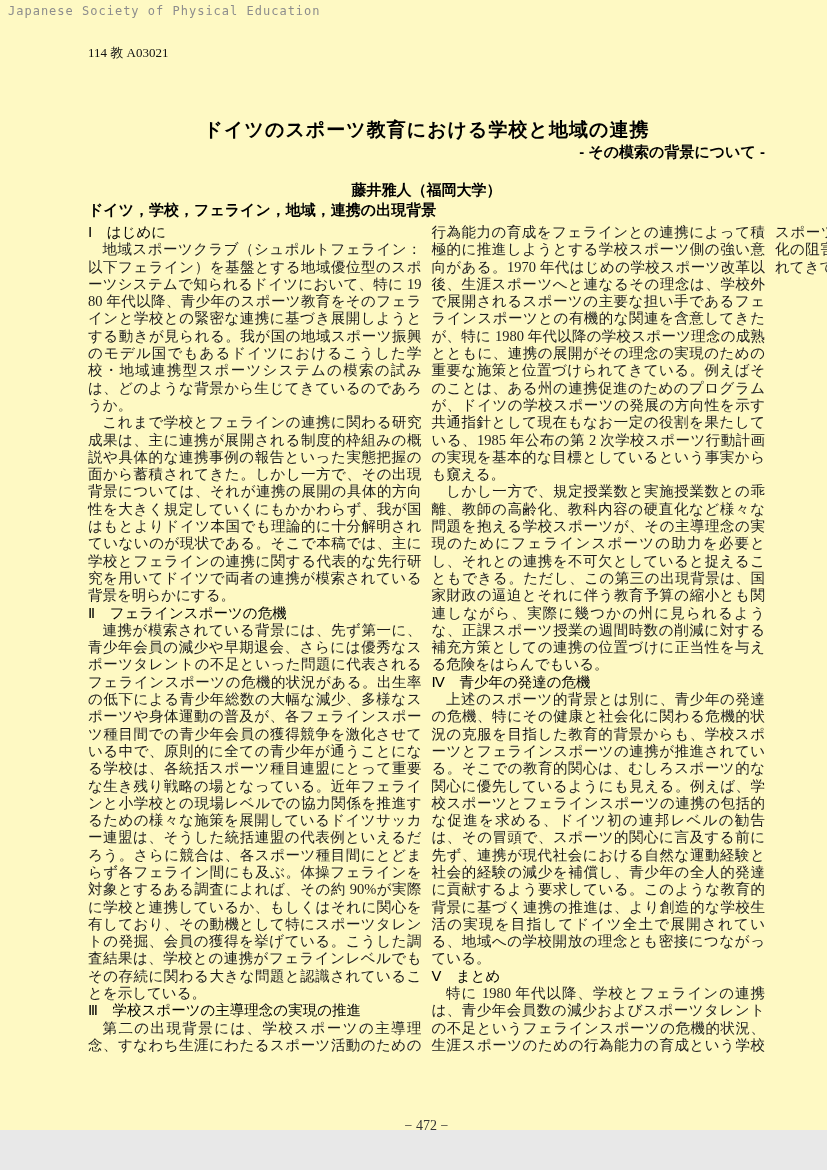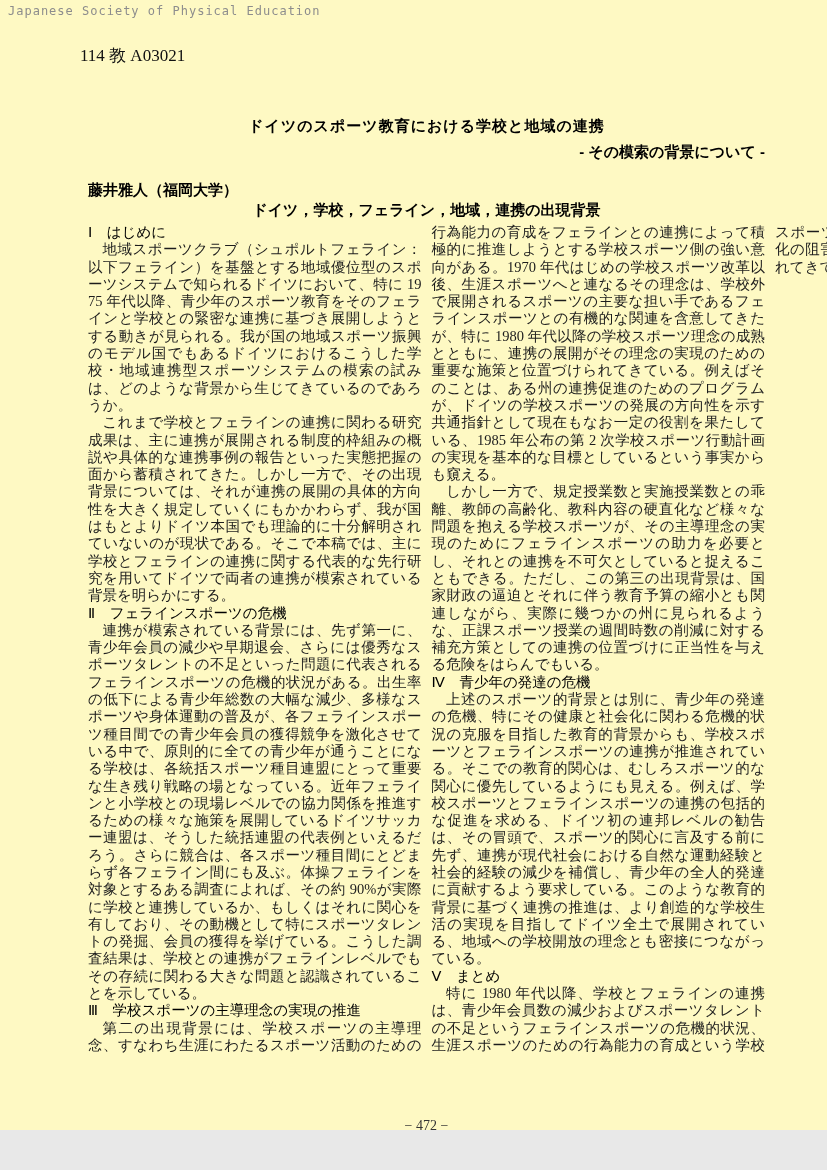--- a/index.html
+++ b/index.html
@@ -22,65 +22,65 @@
     top: 4px;
     left: 8px;
     font-family: "DejaVu Sans Mono", "Liberation Mono", monospace;
     font-size: 12px;
     letter-spacing: 1px;
     color: #8d8d8d;
   }
   .paper-id {
     position: absolute;
     top: 44px;
-    left: 80px;
-    font-size: 17px;
+    left: 88px;
+    font-size: 13px;
     color: #111111;
   }
   .paper-title {
     position: absolute;
     top: 117px;
     left: 88px;
     width: 677px;
     margin: 0;
     text-align: center;
     font-family: Liberation Mono, monospace;
     font-weight: 700;
-    font-size: 15px;
+    font-size: 19px;
     letter-spacing: 1px;
     color: #000000;
   }
   .paper-subtitle {
     position: absolute;
     top: 143px;
     left: 88px;
     width: 677px;
     text-align: right;
     font-family: "Liberation Sans", "DejaVu Sans", sans-serif;
     font-weight: 700;
     font-size: 15px;
     color: #000000;
   }
   .author {
     position: absolute;
     top: 181px;
     left: 88px;
     width: 677px;
-    text-align: left;
+    text-align: center;
     font-family: "Liberation Sans", "DejaVu Sans", sans-serif;
     font-weight: 700;
     font-size: 15px;
     color: #000000;
   }
   .keywords {
     position: absolute;
     top: 201px;
     left: 88px;
     width: 677px;
-    text-align: center;
+    text-align: left;
     font-family: "Liberation Sans", "DejaVu Sans", sans-serif;
     font-weight: 700;
     font-size: 15px;
     color: #000000;
   }
   .body-columns {
     position: absolute;
     top: 224px;
     left: 88px;
     width: 677px;
@@ -145,21 +145,21 @@
 
   <h1 class="paper-title">ドイツのスポーツ教育における学校と地域の連携</h1>
   <div class="paper-subtitle">- その模索の背景について -</div>
   <div class="author">藤井雅人（福岡大学）</div>
   <div class="keywords">ドイツ，学校，フェライン，地域，連携の出現背景</div>
 
   <main class="body-columns">
 
     <section>
       <h2>Ⅰ　はじめに</h2>
-      <p>地域スポーツクラブ（シュポルトフェライン：以下フェライン）を基盤とする地域優位型のスポーツシステムで知られるドイツにおいて、特に 1975 年代以降、青少年のスポーツ教育をそのフェラインと学校との緊密な連携に基づき展開しようとする動きが見られる。我が国の地域スポーツ振興のモデル国でもあるドイツにおけるこうした学校・地域連携型スポーツシステムの模索の試みは、どのような背景から生じてきているのであろうか。</p>
+      <p>地域スポーツクラブ（シュポルトフェライン：以下フェライン）を基盤とする地域優位型のスポーツシステムで知られるドイツにおいて、特に 1980 年代以降、青少年のスポーツ教育をそのフェラインと学校との緊密な連携に基づき展開しようとする動きが見られる。我が国の地域スポーツ振興のモデル国でもあるドイツにおけるこうした学校・地域連携型スポーツシステムの模索の試みは、どのような背景から生じてきているのであろうか。</p>
       <p>これまで学校とフェラインの連携に関わる研究成果は、主に連携が展開される制度的枠組みの概説や具体的な連携事例の報告といった実態把握の面から蓄積されてきた。しかし一方で、その出現背景については、それが連携の展開の具体的方向性を大きく規定していくにもかかわらず、我が国はもとよりドイツ本国でも理論的に十分解明されていないのが現状である。そこで本稿では、主に学校とフェラインの連携に関する代表的な先行研究を用いてドイツで両者の連携が模索されている背景を明らかにする。</p>
     </section>
 
     <section>
       <h2>Ⅱ　フェラインスポーツの危機</h2>
       <p>連携が模索されている背景には、先ず第一に、青少年会員の減少や早期退会、さらには優秀なスポーツタレントの不足といった問題に代表されるフェラインスポーツの危機的状況がある。出生率の低下による青少年総数の大幅な減少、多様なスポーツや身体運動の普及が、各フェラインスポーツ種目間での青少年会員の獲得競争を激化させている中で、原則的に全ての青少年が通うことになる学校は、各統括スポーツ種目連盟にとって重要な生き残り戦略の場となっている。近年フェラインと小学校との現場レベルでの協力関係を推進するための様々な施策を展開しているドイツサッカー連盟は、そうした統括連盟の代表例といえるだろう。さらに競合は、各スポーツ種目間にとどまらず各フェライン間にも及ぶ。体操フェラインを対象とするある調査によれば、その約 90%が実際に学校と連携しているか、もしくはそれに関心を有しており、その動機として特にスポーツタレントの発掘、会員の獲得を挙げている。こうした調査結果は、学校との連携がフェラインレベルでもその存続に関わる大きな問題と認識されていることを示している。</p>
     </section>
 
     <section>
       <h2>Ⅲ　学校スポーツの主導理念の実現の推進</h2>

